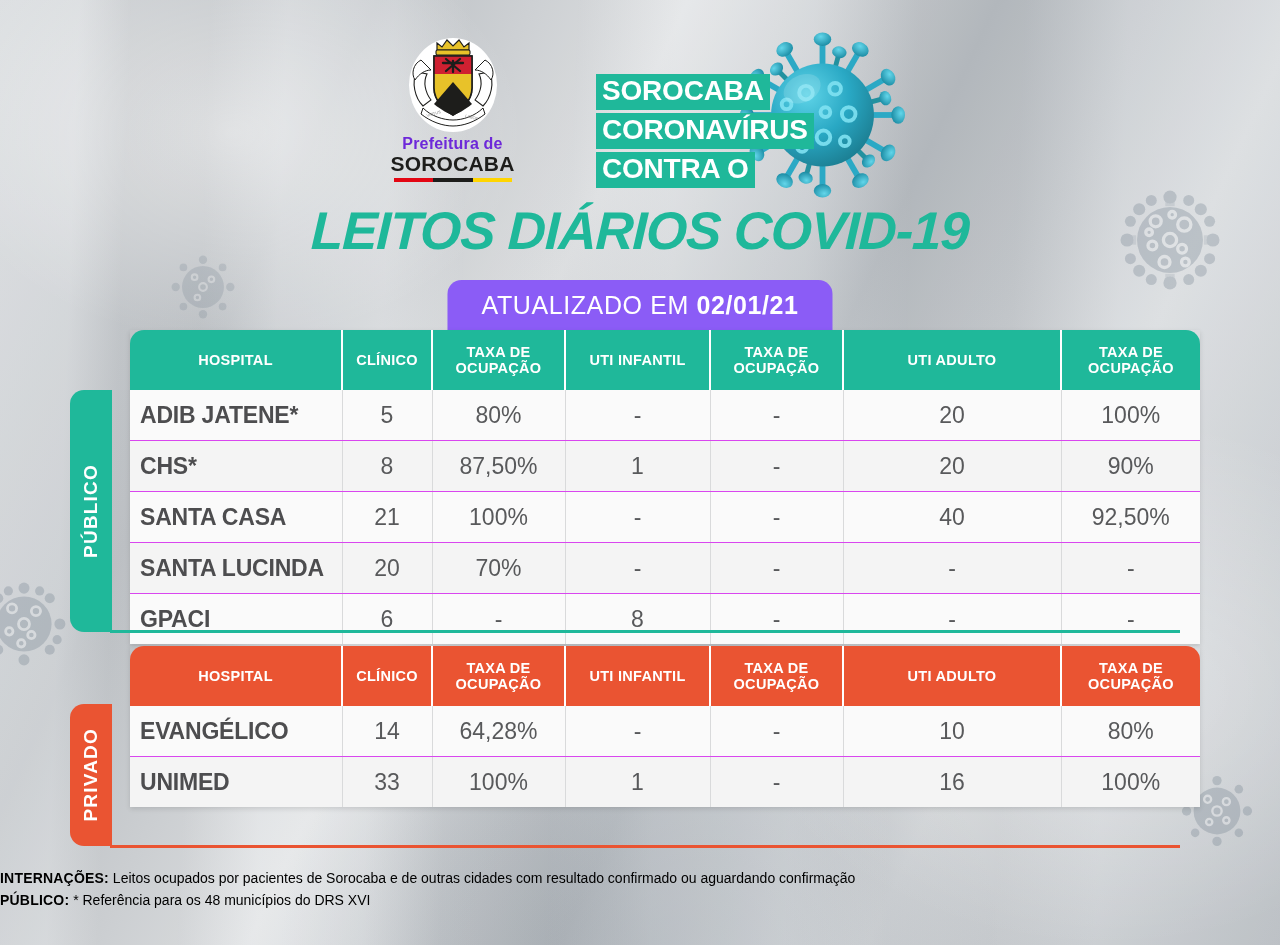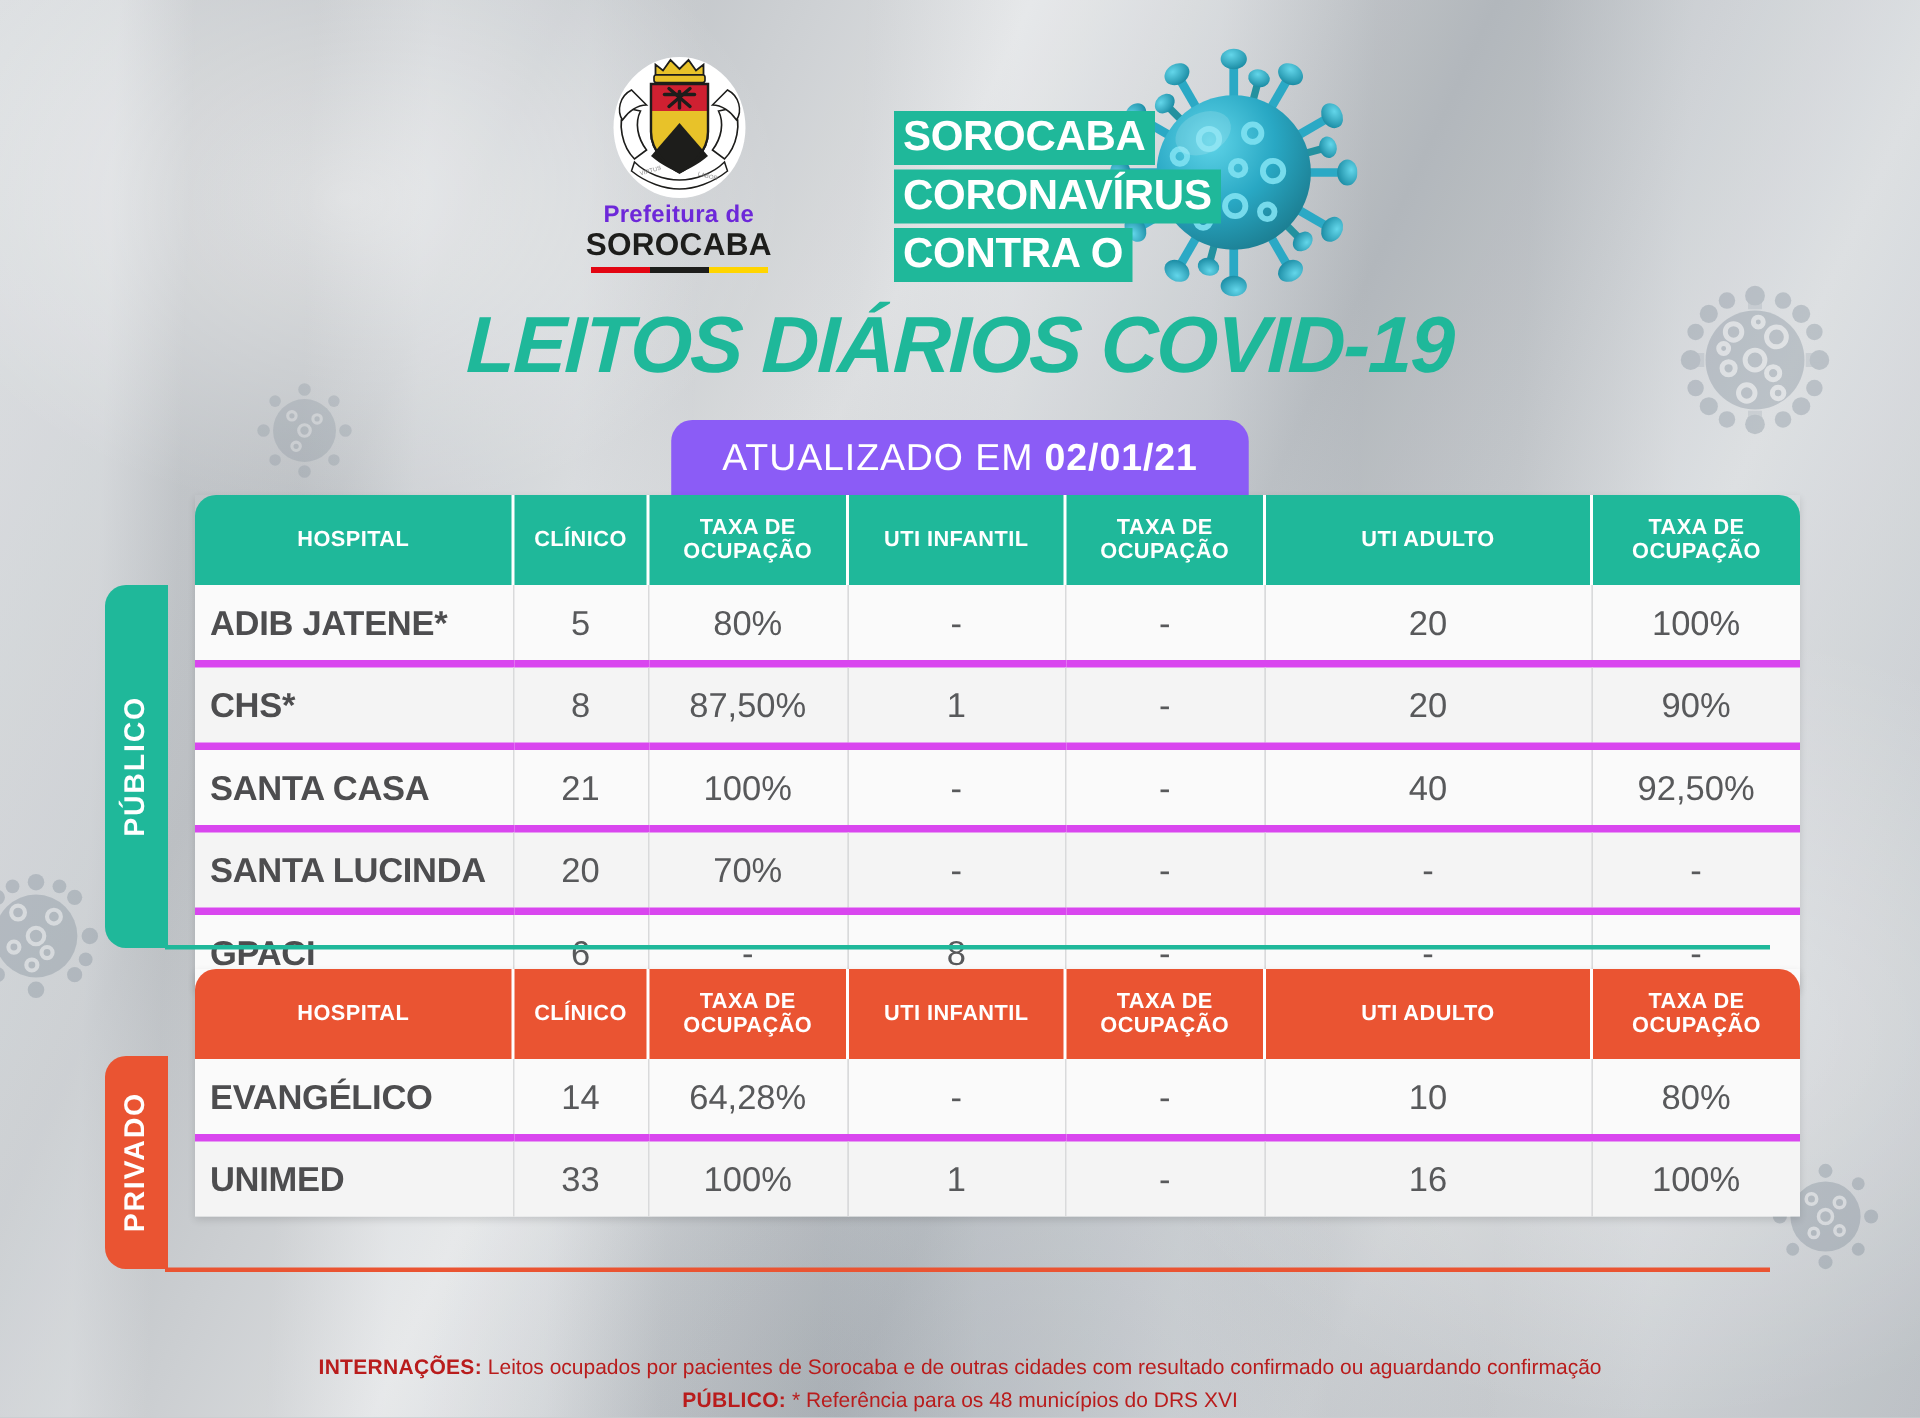--- a/index.html
+++ b/index.html
@@ -146,21 +146,21 @@
   #public-tbl  thead tr th:last-child  { border-top-right-radius: 14px; }
   #private-tbl thead tr th:first-child { border-top-left-radius: 14px; }
   #private-tbl thead tr th:last-child  { border-top-right-radius: 14px; }
 
   table.grid tbody td {
     background: #fafafa;
     color: #58595b;
     font-size: 23px;
     text-align: center;
     height: 48px;
-    border-bottom: 5px solid #d946ef;
+    border-bottom: 1px solid #d946ef;
     border-left: 1px solid #d9dadb;
     font-weight: normal;
   }
   table.grid tbody tr:last-child td { border-bottom: none; }
   table.grid tbody td:first-child {
     border-left: none;
     text-align: left;
     padding-left: 10px;
     font-weight: bold;
     color: #4d4d4f;
@@ -191,23 +191,22 @@
 
   
   .tbl-underline { position: absolute; height: 3px; }
   #public-underline  { left: 110px; top: 630px; width: 1070px; background: #1fb89a; }
   #private-underline { left: 110px; top: 845px; width: 1070px; background: #ea5432; }
 
   
   #footer {
     position: absolute;
     left: 0; right: 0; top: 868px;
-    text-align: center;
-    color: #b91c1c;
-    margin-top: 33px;
+    text-align: left;
+    color: #000000;
   }
   .foot-line { font-size: 14px; line-height: 1.55; }
   .foot-line b { font-weight: bold; letter-spacing: .2px; }
 </style>
 </head>
 <body>
 
 <div id="bg"></div>
 
 <svg class="virus-deco" style="left:1115px; top:185px;" width="110" height="110" viewBox="0 0 100 100">

